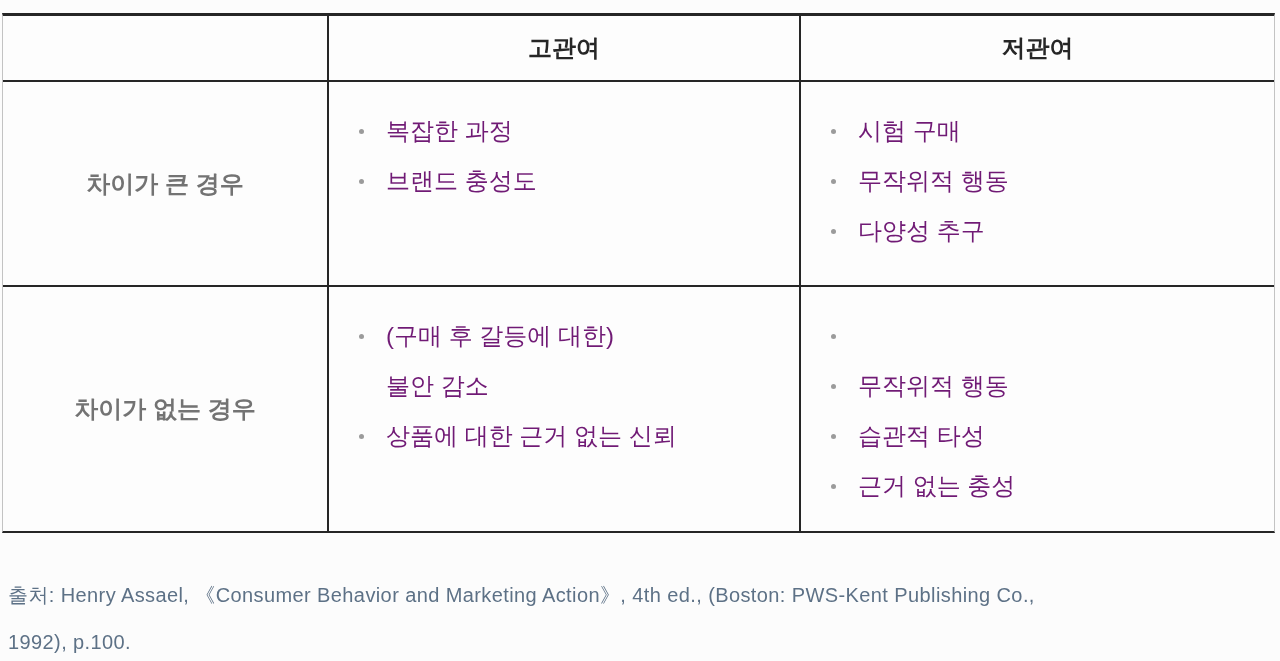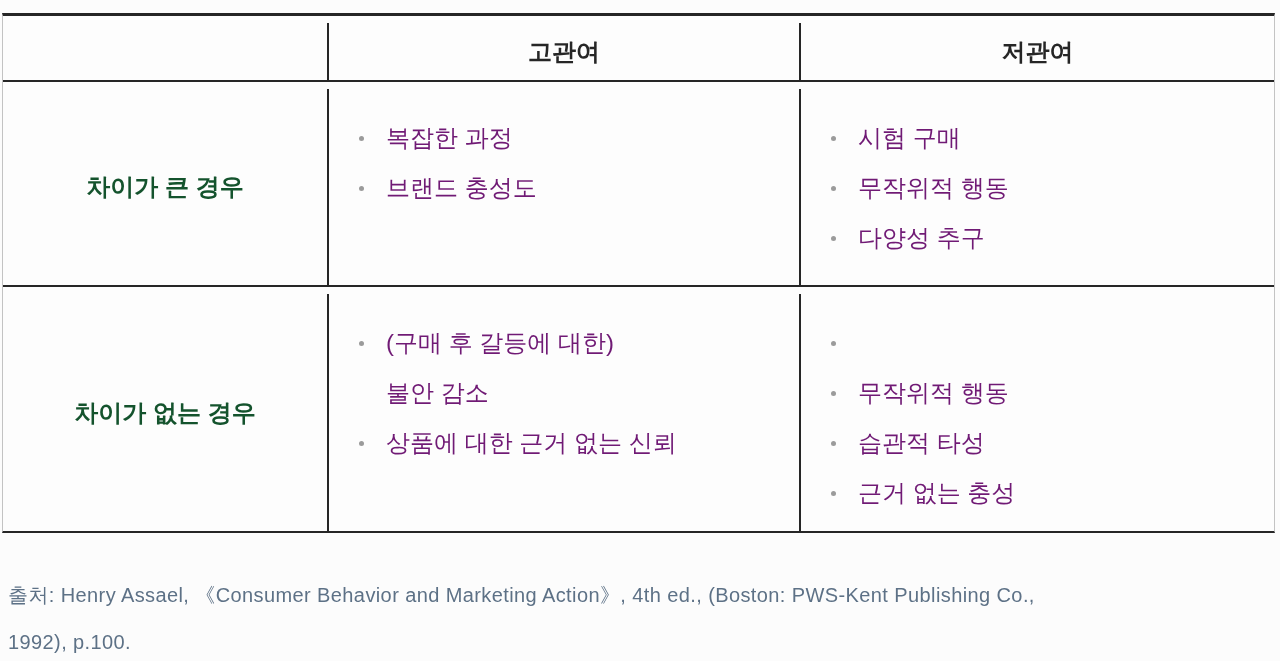--- a/index.html
+++ b/index.html
@@ -16,34 +16,34 @@
     width:1273px;
     border-left:1px solid #c3c3c3;
     border-right:1px solid #c3c3c3;
     border-top:3px solid #262626;
     border-bottom:2px solid #262626;
     box-sizing:border-box;
     background:#fdfdfd;
   }
   .t-row{display:flex;width:100%;box-sizing:border-box;}
   .t-row + .t-row{border-top:2px solid #262626;}
-  .cell{box-sizing:border-box;margin-top:7px;}
+  .cell{box-sizing:border-box;}
   .col1{width:326px;border-right:2px solid #262626;}
   .col2{width:472px;border-right:2px solid #262626;}
   .col3{flex:1;}
   .header-row{height:64px;}
   .row-1{height:205px;}
   .row-2{height:246px;}
   .header-cell{
     display:flex;align-items:center;justify-content:center;
     font-size:24px;font-weight:700;color:#262626;
   }
   .label-cell{
     display:flex;align-items:center;justify-content:center;
-    font-size:24px;font-weight:700;color:#14532d;
+    font-size:24px;font-weight:700;color:#737373;
   }
   .content-cell{
     padding:24px 10px 0 30px;
   }
   .bullet-line{
     display:flex;align-items:center;
     height:50px;
     font-size:24px;color:#701a75;
     white-space:nowrap;
   }

